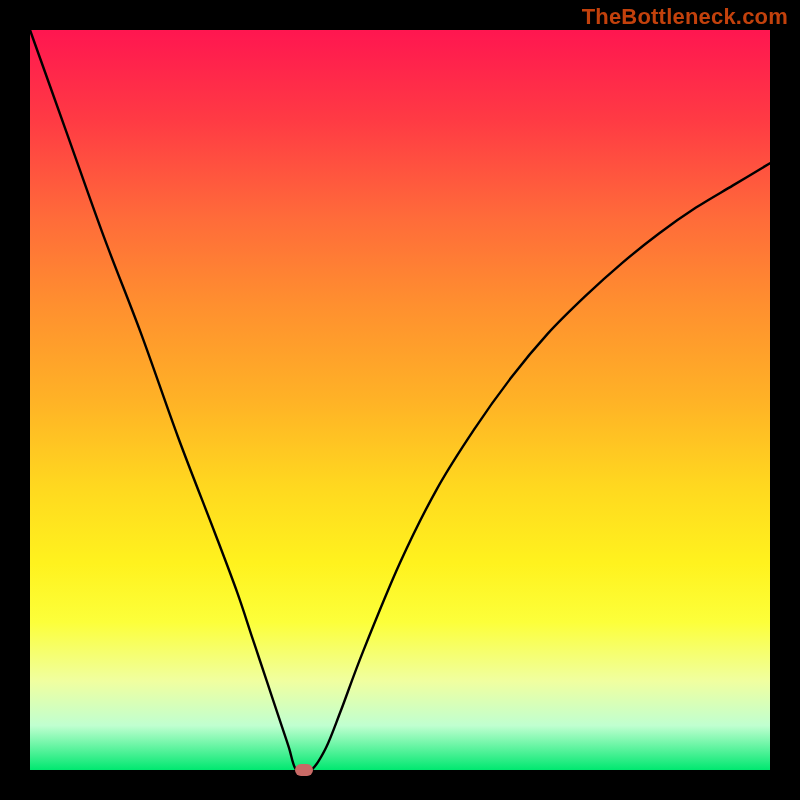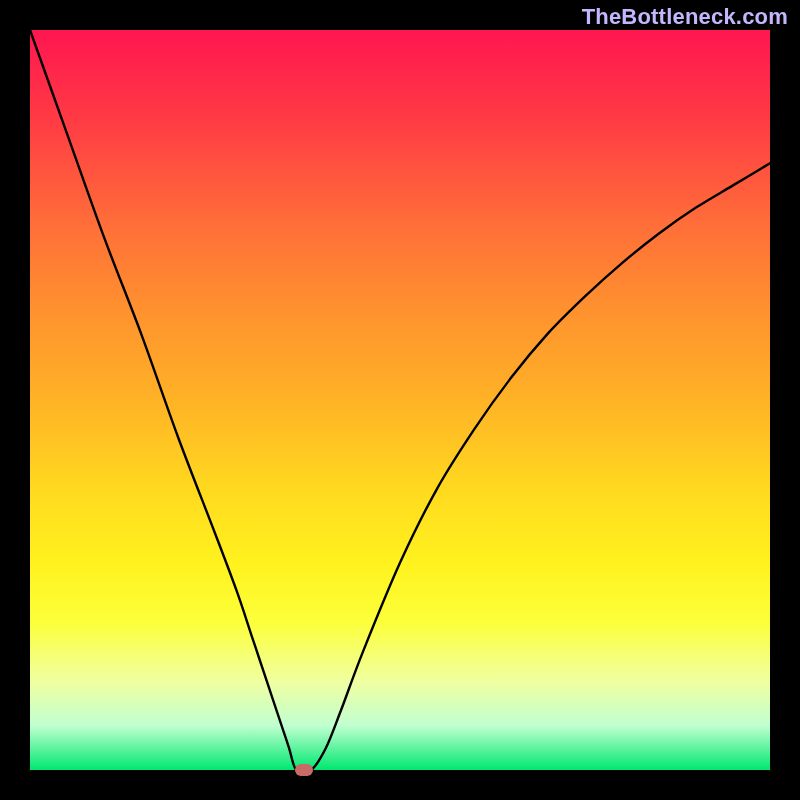--- a/index.html
+++ b/index.html
@@ -30,21 +30,21 @@
       #00e870 100%
     );
   }
   .watermark {
     position: absolute;
     top: 4px;
     right: 12px;
     font-family: Arial, Helvetica, sans-serif;
     font-size: 22px;
     font-weight: 600;
-    color: #c4b5fd;
+    color: #c2410c;
     letter-spacing: 0.2px;
     user-select: none;
   }
   svg.curve {
     position: absolute;
     left: 0; top: 0;
     width: 740px; height: 740px;
     overflow: visible;
   }
   .marker {

